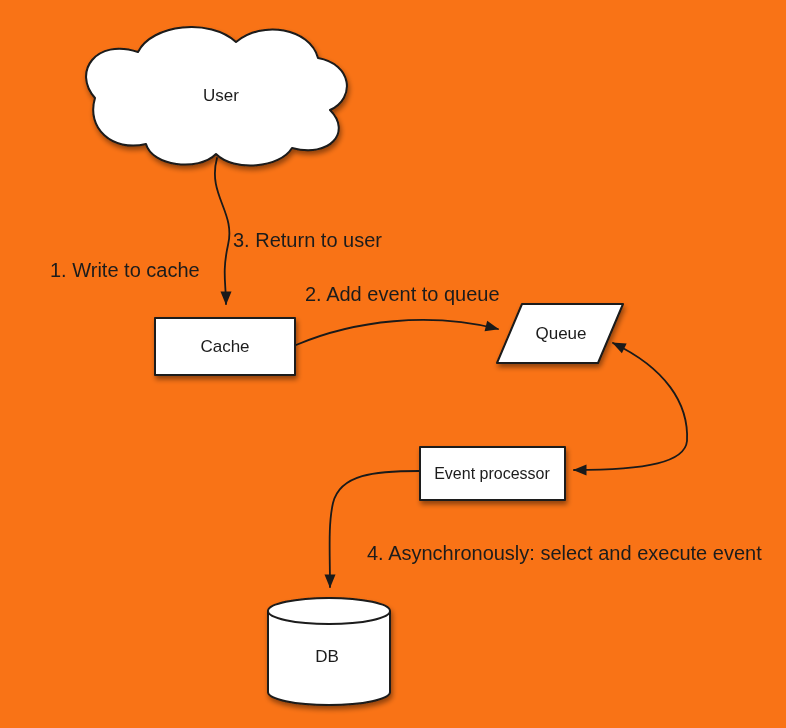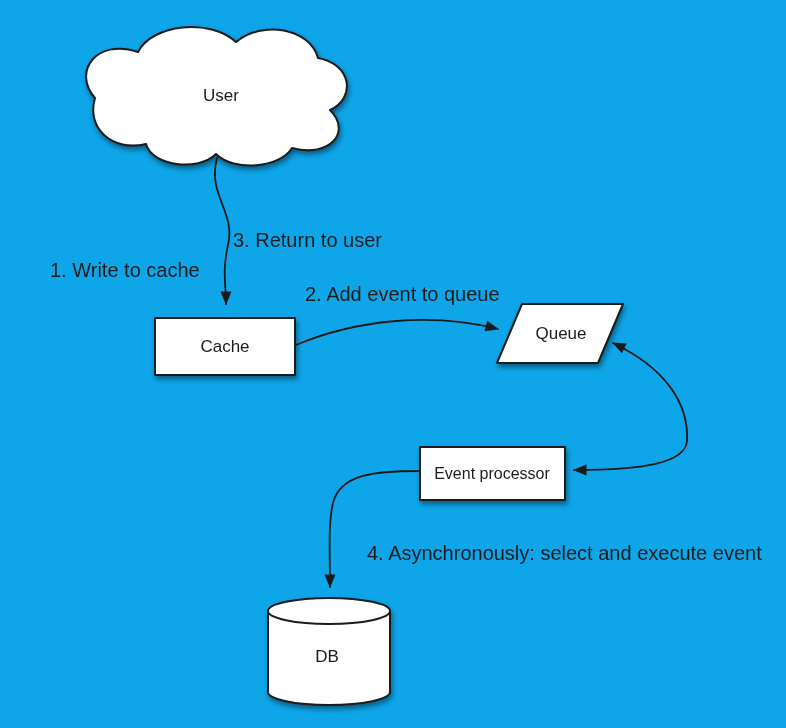--- a/index.html
+++ b/index.html
@@ -8,21 +8,21 @@
     background: #ffffff;
     width: 786px;
     height: 728px;
     overflow: hidden;
     font-family: "Liberation Sans", "DejaVu Sans", sans-serif;
   }
   .canvas {
     position: relative;
     width: 786px;
     height: 728px;
-    background: #0ea5e9;
+    background: #f97316;
   }
   svg { display: block; }
   .edge {
     fill: none;
     stroke: #1a1a1a;
     stroke-width: 1.8;
     stroke-linecap: round;
   }
   .shape {
     fill: #ffffff;

